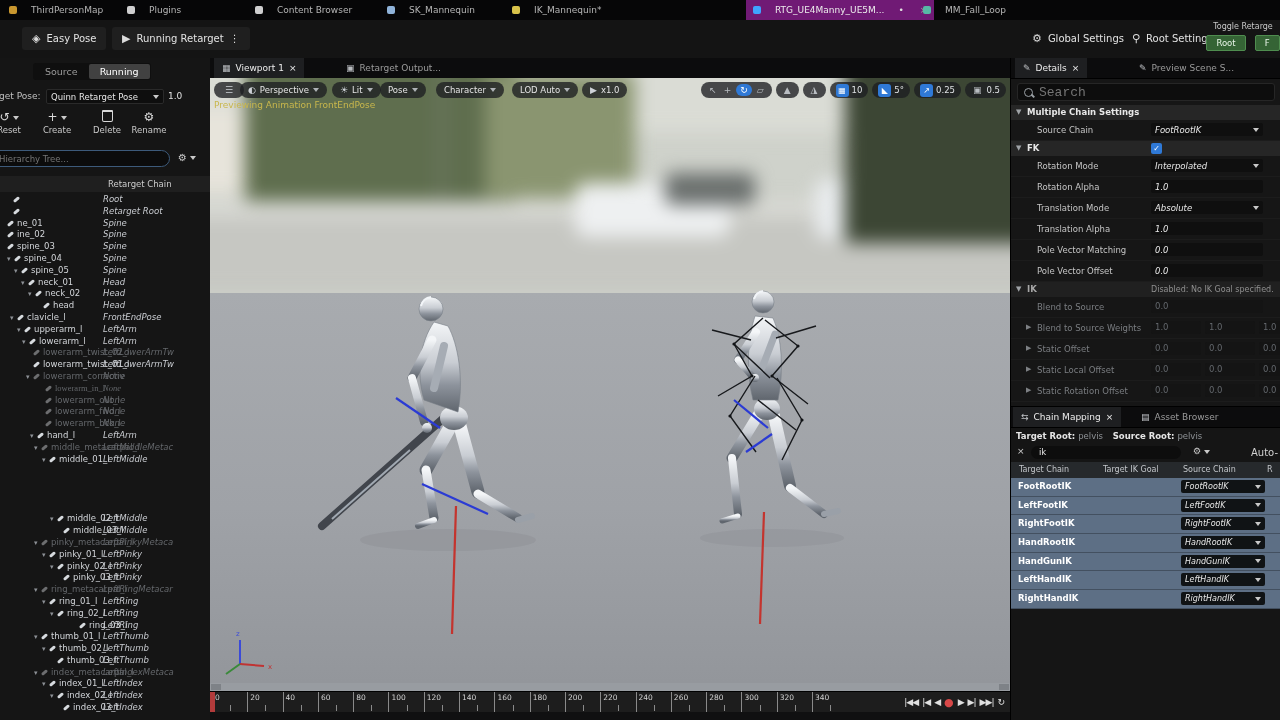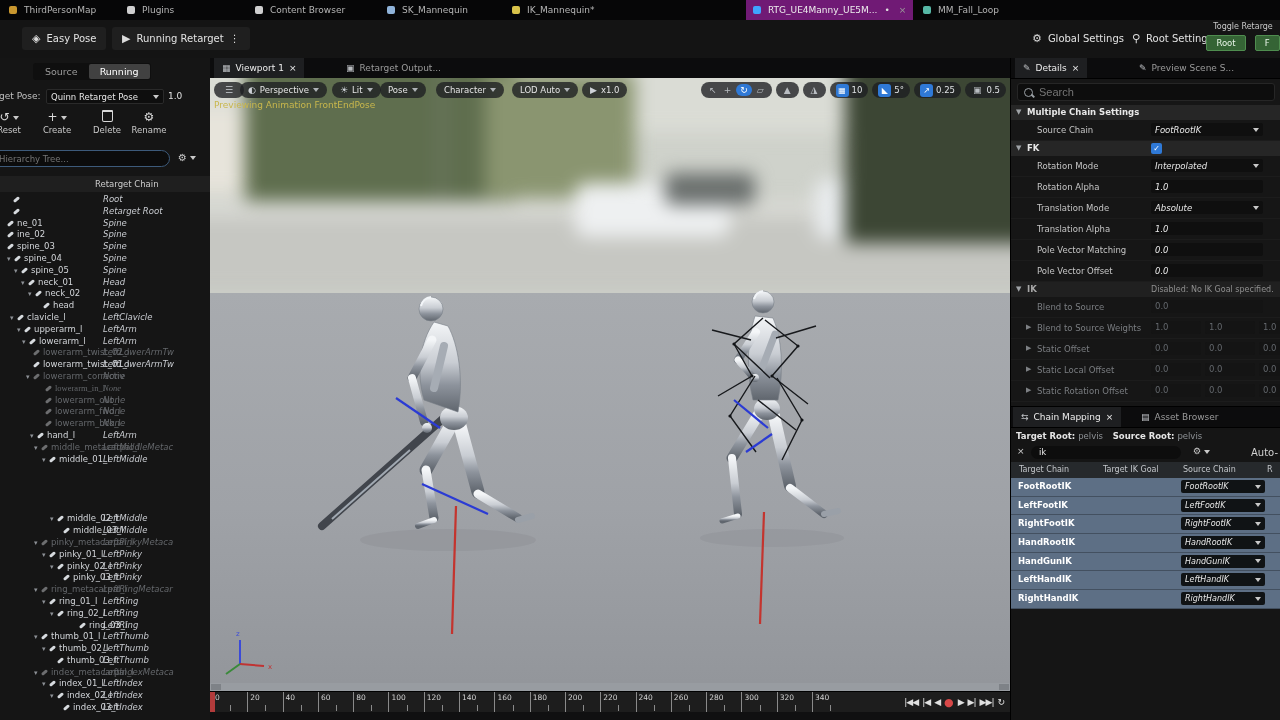--- a/index.html
+++ b/index.html
@@ -2,21 +2,21 @@
 <html><head>
 <meta charset="utf-8">
 <style>
   html,body{margin:0;padding:0;background:#000;}
   #app{position:relative;width:1280px;height:720px;background:#121315;overflow:hidden;
        font-family:"DejaVu Sans","Liberation Sans",sans-serif;color:#cfcfcf;}
   .abs{position:absolute;}
 
   
   #tabbar{position:absolute;left:0;top:0;width:1280px;height:20px;background:#060607;border-bottom:1px solid #000;}
-  .ttab{position:absolute;top:0;height:20px;display:flex;align-items:center;gap:7px;padding:0 7px;
+  .ttab{position:absolute;top:0;height:20px;display:flex;align-items:center;gap:14px;padding:0 7px;
         font-size:9px;color:#b5b5b5;white-space:nowrap;box-sizing:border-box;}
   .ttab.active{background:#701a75;color:#ececec;}
   .tico{width:8px;height:8px;border-radius:2px;flex:0 0 auto;}
   .tclose{color:#9a9a9a;font-size:9px;margin-left:2px;}
   .tdirty{color:#dedede;}
 
   
   #toolbar{position:absolute;left:0;top:20px;width:1280px;height:38px;background:#141414;border-bottom:1px solid #000;}
   .tbtn{position:absolute;top:7px;height:23px;display:flex;align-items:center;gap:6px;padding:0 10px;
         background:#1f1f1f;border-radius:3px;font-size:10px;color:#e3e3e3;}
@@ -45,21 +45,21 @@
         border-top:4px solid #c9c9c9;vertical-align:middle;margin-left:3px;}
   .trash{display:inline-block;width:9px;height:9px;border:1px solid #d8d8d8;border-top:2px solid #d8d8d8;
         border-radius:1px 1px 2px 2px;}
   #treesearch{position:absolute;left:-12px;top:92px;width:182px;height:17px;background:#0c0c0c;
         border:1px solid #3d5a7a;border-radius:9px;box-sizing:border-box;display:flex;align-items:center;}
   #treesearch input{background:transparent;border:none;outline:none;color:#bdbdbd;font-size:8.5px;
         padding-left:10px;width:150px;font-family:inherit;}
   #searchgear{position:absolute;left:178px;top:94px;font-size:10px;color:#c9c9c9;}
   #colhead{position:absolute;left:0;top:118px;width:210px;height:16px;background:#1f1f1f;font-size:8.5px;
         color:#cccccc;line-height:16px;}
-  #colhead span{position:absolute;left:95px;}
+  #colhead span{position:absolute;left:108px;}
   #tree{position:absolute;left:0;top:136px;width:210px;height:520px;overflow:hidden;}
   .trow{position:relative;height:11.8px;line-height:11.8px;font-size:8.5px;white-space:nowrap;box-sizing:border-box;}
   .trow .nm{color:#d2d5d9;}
   .trow .ch{position:absolute;left:103px;top:0;font-style:italic;color:#c9ccd1;}
   .trow.dim .nm,.trow.dim .ch{color:#64676b;}
   .trow.dim .bone{opacity:.45;}
   .bone{display:inline-block;width:7px;height:3px;background:#d6dade;border-radius:2px;
         transform:rotate(-40deg);margin:0 3px 1px 0;}
   .texp{display:inline-block;width:7px;color:#8d9196;font-size:7px;visibility:hidden;}
   .texp.show{visibility:visible;}
@@ -108,21 +108,21 @@
   #details{position:absolute;left:1010px;top:58px;width:270px;height:348px;background:#161616;
         border-left:1px solid #000;overflow:hidden;}
   .ptabs{position:relative;height:20px;background:#0c0c0d;border-bottom:1px solid #000;}
   .ptab{position:absolute;top:0;height:20px;display:flex;align-items:center;gap:5px;padding:0 8px;font-size:9px;color:#9b9b9b;}
   .ptab.active{background:#1e1f21;color:#ececec;}
   .ptab .g{font-size:9px;color:#c0c3c7;}
   .searchbox{position:relative;margin:4px 6px;height:16px;background:#0d0d0d;border:1px solid #262626;
         border-radius:3px;display:flex;align-items:center;}
   .mag{position:relative;width:7px;height:7px;border:1.5px solid #9aa0a5;border-radius:50%;margin:0 4px 0 6px;}
   .mag:after{content:"";position:absolute;left:6px;top:6px;width:4px;height:1.5px;background:#9aa0a5;transform:rotate(45deg);}
-  .searchbox input{background:transparent;border:none;outline:none;color:#bdbdbd;font-size:11px;width:200px;font-family:Liberation Sans, sans-serif;}
+  .searchbox input{background:transparent;border:none;outline:none;color:#bdbdbd;font-size:13px;width:200px;font-family:Liberation Mono, monospace;}
   .sechead{position:relative;height:15px;background:#262626;font-size:8.5px;font-weight:700;color:#e8e8e8;
         line-height:15px;padding-left:16px;}
   .sechead .arr{position:absolute;left:5px;color:#9fa3a7;font-size:7px;}
   .sechead.dim2{background:#202020;color:#a7a7a7;}
   .sechead .note{position:absolute;left:140px;font-weight:400;font-size:8px;color:#8f8f8f;}
   .prow{position:relative;height:20px;border-bottom:1px solid #1c1c1c;}
   .plabel{position:absolute;left:26px;top:5px;font-size:8.5px;color:#c5c5c5;white-space:nowrap;}
   .prow .arr{position:absolute;left:15px;top:5px;font-size:7px;color:#7d8084;visibility:hidden;}
   .prow .arr.show{visibility:visible;}
   .pval{position:absolute;left:140px;top:3px;width:112px;height:13px;background:#0f0f0f;border-radius:2px;
@@ -324,21 +324,21 @@
           <span class="ch">Head</span>
         </div>
 
         <div class="trow" style="padding-left: 36px;">
           <span class="trow-inner"><span class="texp">▾</span><span class="bone"></span><span class="nm">head</span></span>
           <span class="ch">Head</span>
         </div>
 
         <div class="trow" style="padding-left: 10px;">
           <span class="trow-inner"><span class="texp show">▾</span><span class="bone"></span><span class="nm">clavicle_l</span></span>
-          <span class="ch">LeftClavicle</span>
+          <span class="ch">FrontEndPose</span>
         </div>
 
         <div class="trow" style="padding-left: 17px;">
           <span class="trow-inner"><span class="texp show">▾</span><span class="bone"></span><span class="nm">upperarm_l</span></span>
           <span class="ch">LeftArm</span>
         </div>
 
         <div class="trow" style="padding-left: 22px;">
           <span class="trow-inner"><span class="texp show">▾</span><span class="bone"></span><span class="nm">lowerarm_l</span></span>
           <span class="ch">LeftArm</span>

